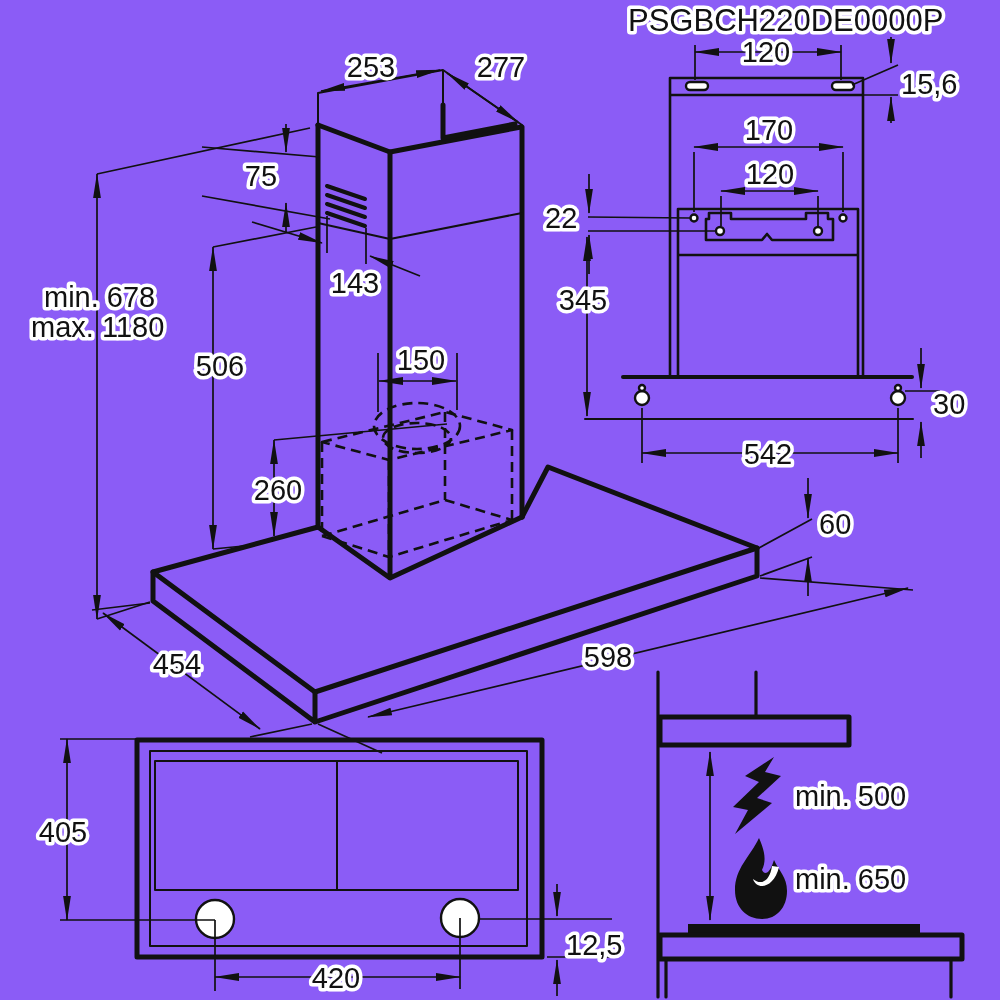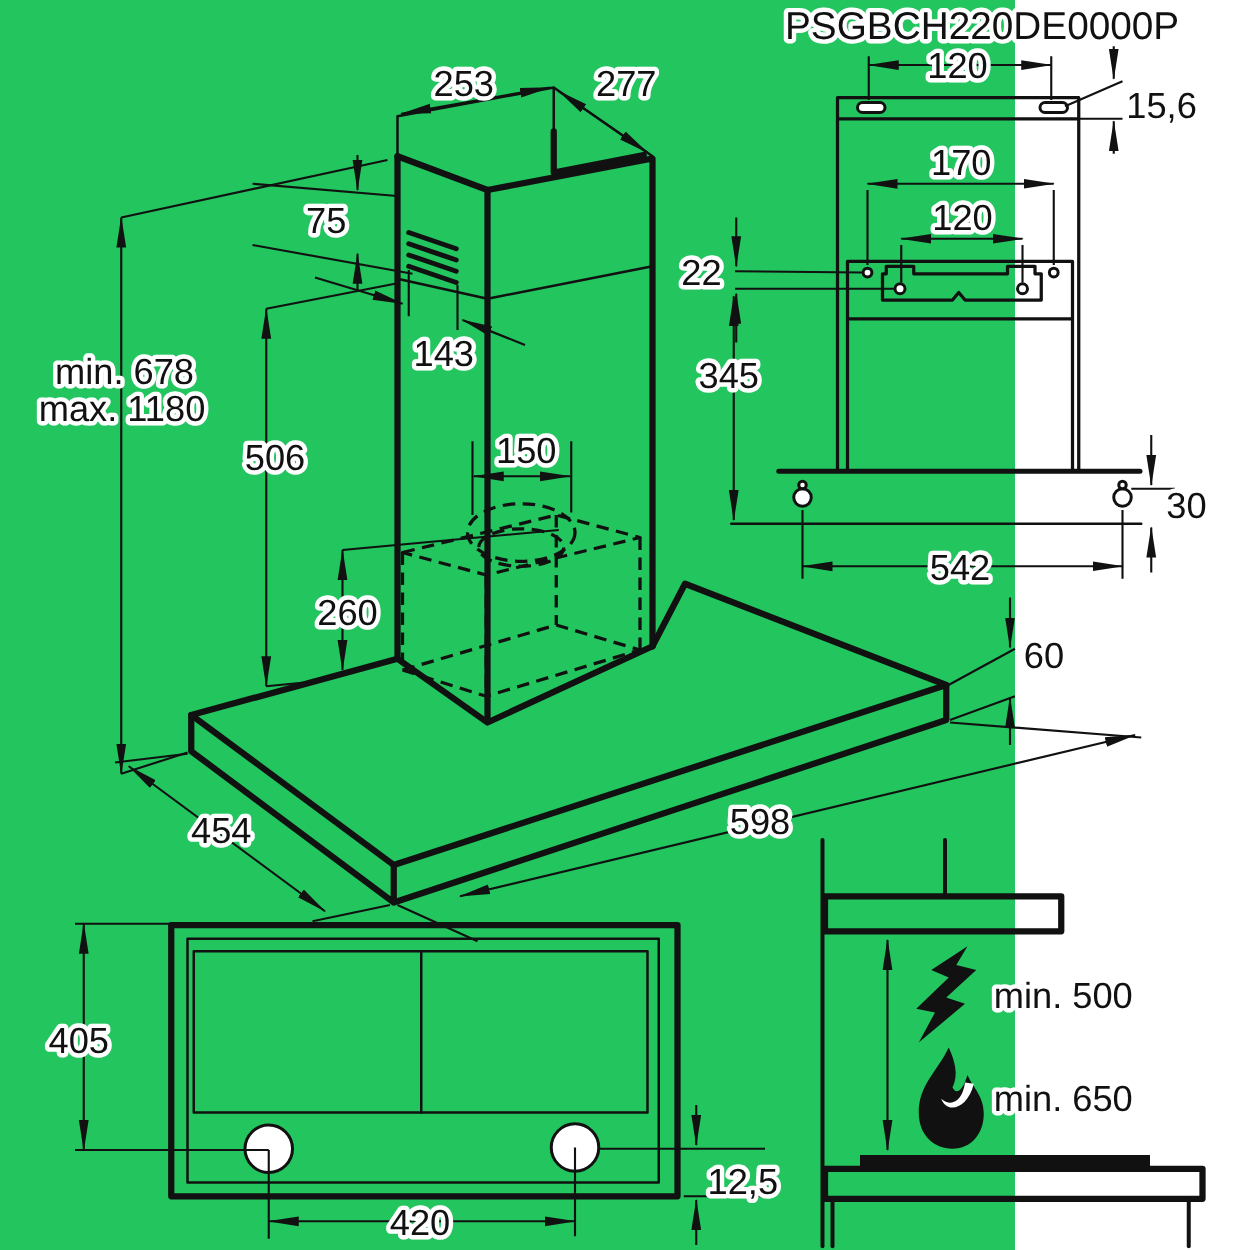--- a/index.html
+++ b/index.html
@@ -1,16 +1,16 @@
 <!DOCTYPE html>
 <html><head>
 <meta charset="utf-8">
 <style>
   html,body{margin:0;padding:0;background:#fff}
-  .page{width:812px;height:1000px;position:relative;background:#22c55e}
+  .page{width:1000px;height:1000px;position:relative;background:#8b5cf6}
   svg{font-family:"Liberation Sans","DejaVu Sans",sans-serif;display:block}
   .s2{stroke:#111;stroke-width:2;fill:none;stroke-linecap:round;stroke-linejoin:round}
   .s25{stroke:#111;stroke-width:2.6;fill:none;stroke-linejoin:round}
   .s3{stroke:#111;stroke-width:3.2;fill:none;stroke-linecap:round}
   .s4{stroke:#111;stroke-width:4;fill:none;stroke-linecap:round}
   .s5{stroke:#111;stroke-width:5;fill:none;stroke-linecap:round;stroke-linejoin:round}
   .dim{stroke:#111;stroke-width:1.7;fill:none}
   .dash{stroke:#111;stroke-width:2.6;fill:none;stroke-dasharray:10 6;stroke-linejoin:round}
   .blk{fill:#111;stroke:none}
   .wht{fill:#fff;stroke:#111;stroke-width:2.4}

